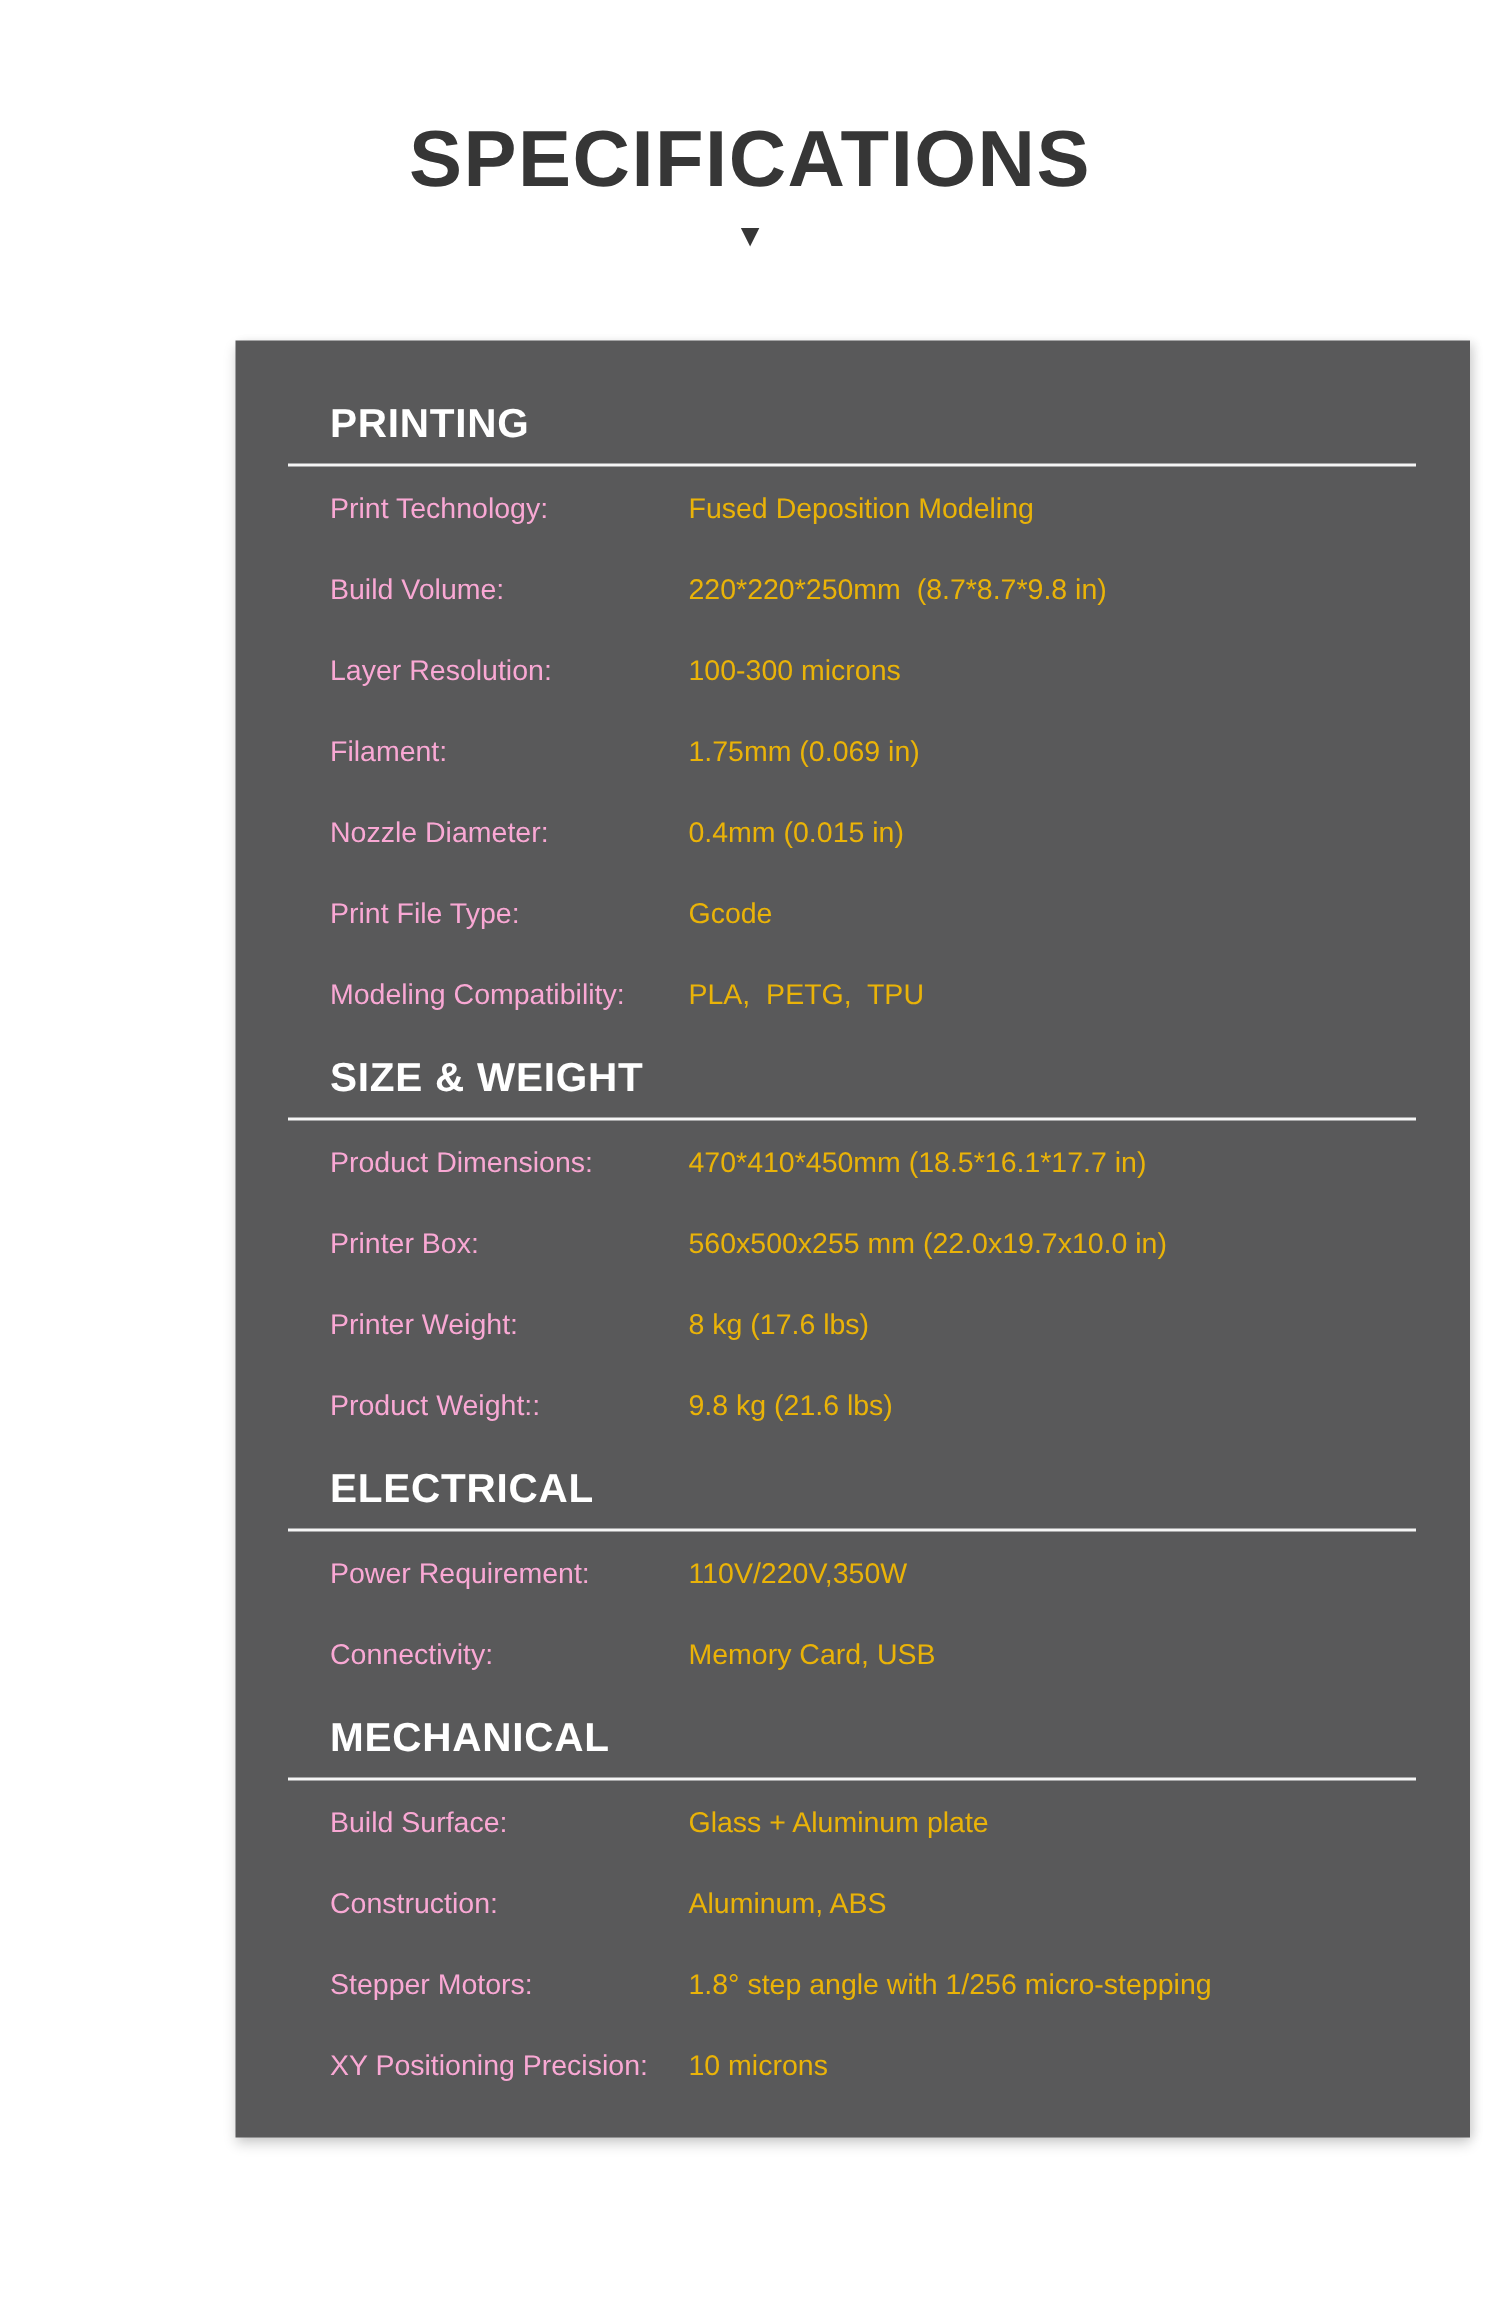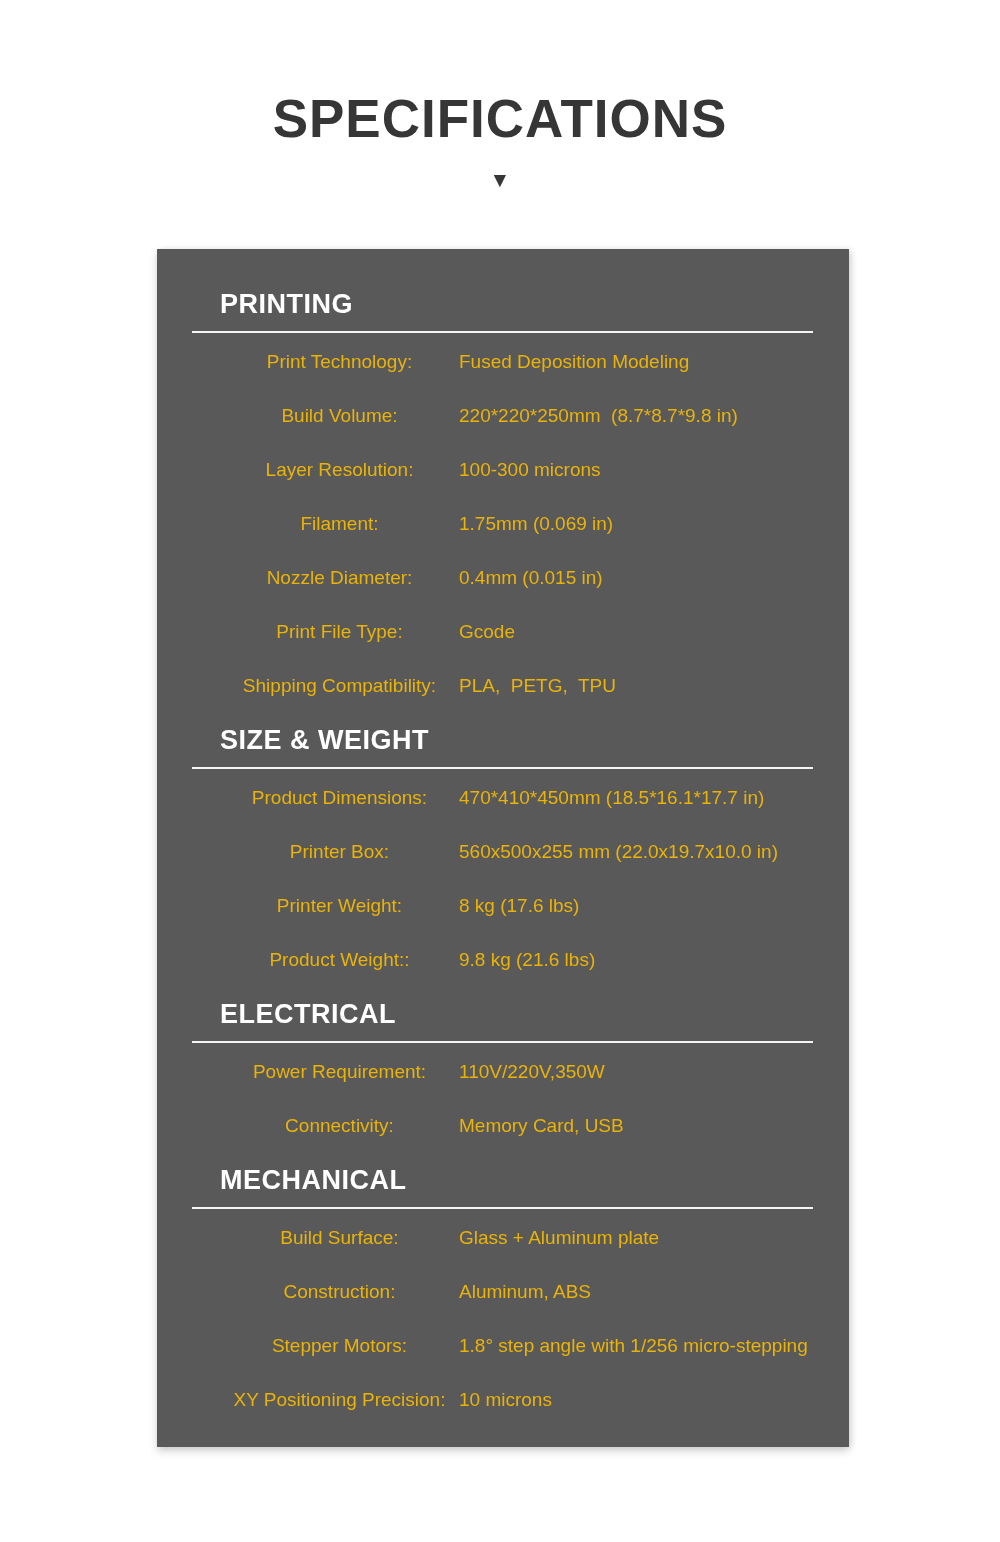--- a/index.html
+++ b/index.html
@@ -9,37 +9,37 @@
     width: 1000px;
     height: 1542px;
     font-family: "Liberation Sans", sans-serif;
     overflow: hidden;
   }
   .page-header {
     padding-top: 72px;
     text-align: center;
   }
   .page-title {
-    margin: 16px;
+    margin: 4px;
     font-size: 53px;
     line-height: 61px;
     font-weight: 700;
     letter-spacing: 1px;
     color: #363636;
   }
   .arrow {
     margin-top: 6px;
     height: 30px;
     font-size: 21px;
     line-height: 30px;
     color: #363636;
   }
   .spec-card {
     box-sizing: border-box;
-    width: 692px;
+    width: 823px;
     margin: 54px 0 0 157px;
     padding: 38px 36px 20px 35px;
     background: #59595a;
     box-shadow: 0 4px 8px rgba(0,0,0,0.18), 3px 0 6px rgba(0,0,0,0.08);
   }
   .section-title {
     margin: 10px 0 10px 0;
     padding-left: 28px;
     font-size: 27px;
     line-height: 34px;
@@ -60,22 +60,21 @@
   .spec-row {
     height: 54px;
     display: flex;
     align-items: center;
     padding-left: 28px;
     font-size: 19px;
   }
   .spec-label {
     flex: none;
     width: 239px;
-    color: #eab308;
-    text-align: center;
+    color: #f9a8d4;
   }
   .spec-value {
     white-space: pre;
     color: #eab308;
   }
 </style>
 </head>
 <body>
 
 <div class="page">
@@ -113,21 +112,21 @@
     <span class="spec-label">Nozzle Diameter:</span>
     <span class="spec-value">0.4mm (0.015 in)</span>
   </div>
 
   <div class="spec-row">
     <span class="spec-label">Print File Type:</span>
     <span class="spec-value">Gcode</span>
   </div>
 
   <div class="spec-row">
-    <span class="spec-label">Shipping Compatibility:</span>
+    <span class="spec-label">Modeling Compatibility:</span>
     <span class="spec-value">PLA,  PETG,  TPU</span>
   </div>
 </div>
   </section>
 
   <section class="spec-section">
     <h2 class="section-title">SIZE &amp; WEIGHT</h2>
     <div class="section-divider"></div>
     <div class="rows">
   <div class="spec-row">

